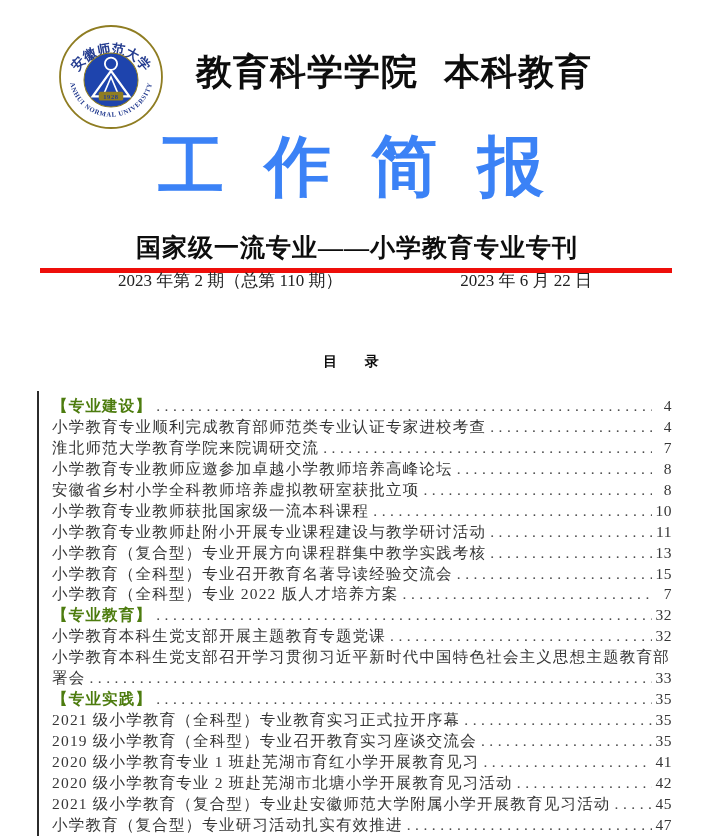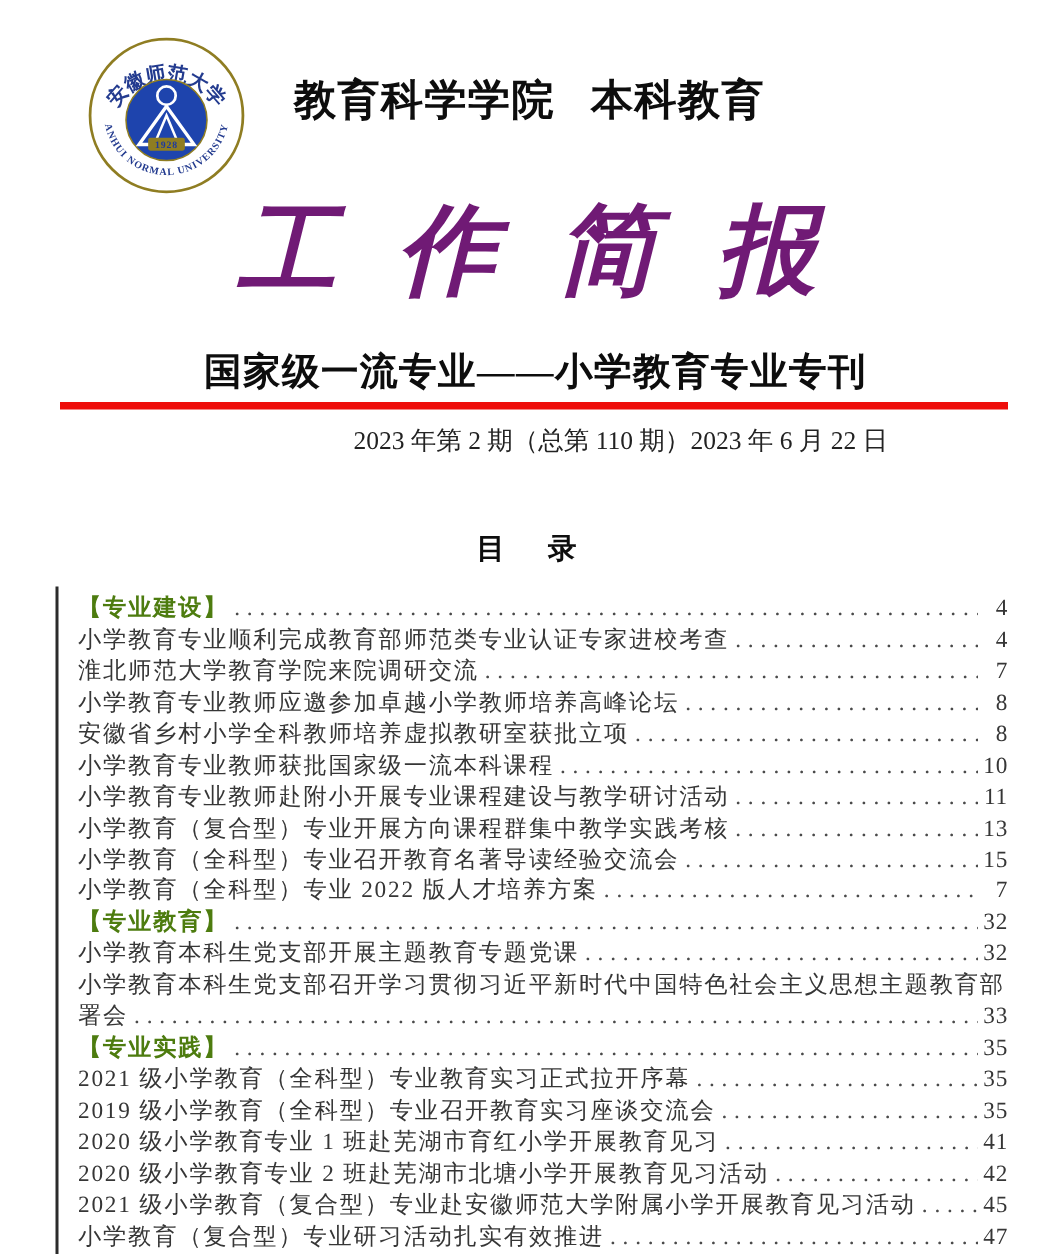--- a/index.html
+++ b/index.html
@@ -3,40 +3,40 @@
 <meta charset="utf-8">
 <style>
   html,body { margin:0; padding:0; background:#ffffff; }
   .page {
     position:relative; width:708px; height:836px; background:#fff;
     font-family:"Liberation Serif","DejaVu Serif",serif; color:#1a1a1a; overflow:hidden;
   }
   .logo { position:absolute; left:58px; top:24px; width:106px; height:106px; }
   .org-title {
     position:absolute; left:196px; top:48px; width:500px;
-    font-size:28px; font-weight:bold; color:#0d0d0d;
+    font-size:36px; font-weight:bold; color:#0d0d0d;
     letter-spacing:1px; word-spacing:16px; white-space:nowrap;
   }
   .bulletin-title {
     position:absolute; left:42px; top:122px; width:630px; text-align:center;
     font-size:66px; font-weight:bold; letter-spacing:12px; white-space:nowrap;
   }
   .subtitle {
     position:absolute; left:42px; top:231px; width:630px; text-align:center;
     font-size:25px; font-weight:bold; letter-spacing:1px; color:#0d0d0d; white-space:nowrap;
   }
   .red-rule { position:absolute; left:40px; top:268px; width:632px; height:5px; }
   .issue-row {
-    position:absolute; left:42px; top:282px; width:630px; box-sizing:border-box;
-    display:flex; justify-content:flex-end; padding:0 80px 0 76px;
+    position:absolute; left:42px; top:269px; width:630px; box-sizing:border-box;
+    display:flex; justify-content:space-between; padding:0 80px 0 76px;
     font-size:17px; color:#222; white-space:nowrap;
   }
   .toc-title {
     position:absolute; left:42px; top:353px; width:630px; text-align:center;
-    font-size:19px; font-weight:bold; letter-spacing:12px; color:#0d0d0d;
+    font-size:14px; font-weight:bold; letter-spacing:12px; color:#0d0d0d;
   }
   .toc-rule { position:absolute; left:37px; top:391px; width:2px; height:445px; background:#2b2b2b; }
   .toc {
     position:absolute; left:52px; top:396px; width:620px;
     font-size:15.5px; color:#363636;
   }
   .toc-row {
     display:flex; align-items:baseline; height:20.95px; line-height:20.95px;
     white-space:nowrap; overflow:hidden;
   }
@@ -69,21 +69,21 @@
     <circle cx="52" cy="55" r="26.5" fill="#1e44ad" stroke="#8f7d22" stroke-width="1"></circle>
     <circle cx="52" cy="39" r="6" fill="#1e44ad" stroke="#ffffff" stroke-width="1.8"></circle>
     <path d="M 52,46 L 34,71 L 70,71 Z" fill="none" stroke="#ffffff" stroke-width="2.2"></path>
     <path d="M 44,71 L 52,52 L 60,71" fill="none" stroke="#ffffff" stroke-width="1.6"></path>
     <rect x="40" y="66.5" width="24" height="8.5" rx="1.5" fill="#8f7d22"></rect>
     <text x="52" y="73.3" font-size="6.4" fill="#1e3a9e" font-weight="bold" text-anchor="middle" letter-spacing="0.6">1928</text>
   </svg>
 
   <div class="org-title">教育科学学院 本科教育</div>
 
-  <div class="bulletin-title" style="color: #701a75; font-style: italic;">工 作 简 报</div>
+  <div class="bulletin-title" style="color: #3b82f6;">工 作 简 报</div>
 
   <div class="subtitle">国家级一流专业——小学教育专业专刊</div>
 
   <div class="red-rule" style="background: rgb(238, 14, 10);"></div>
 
   <div class="issue-row">
     <span>2023 年第 2 期（总第 110 期）</span>
     <span>2023 年 6 月 22 日</span>
   </div>
 

